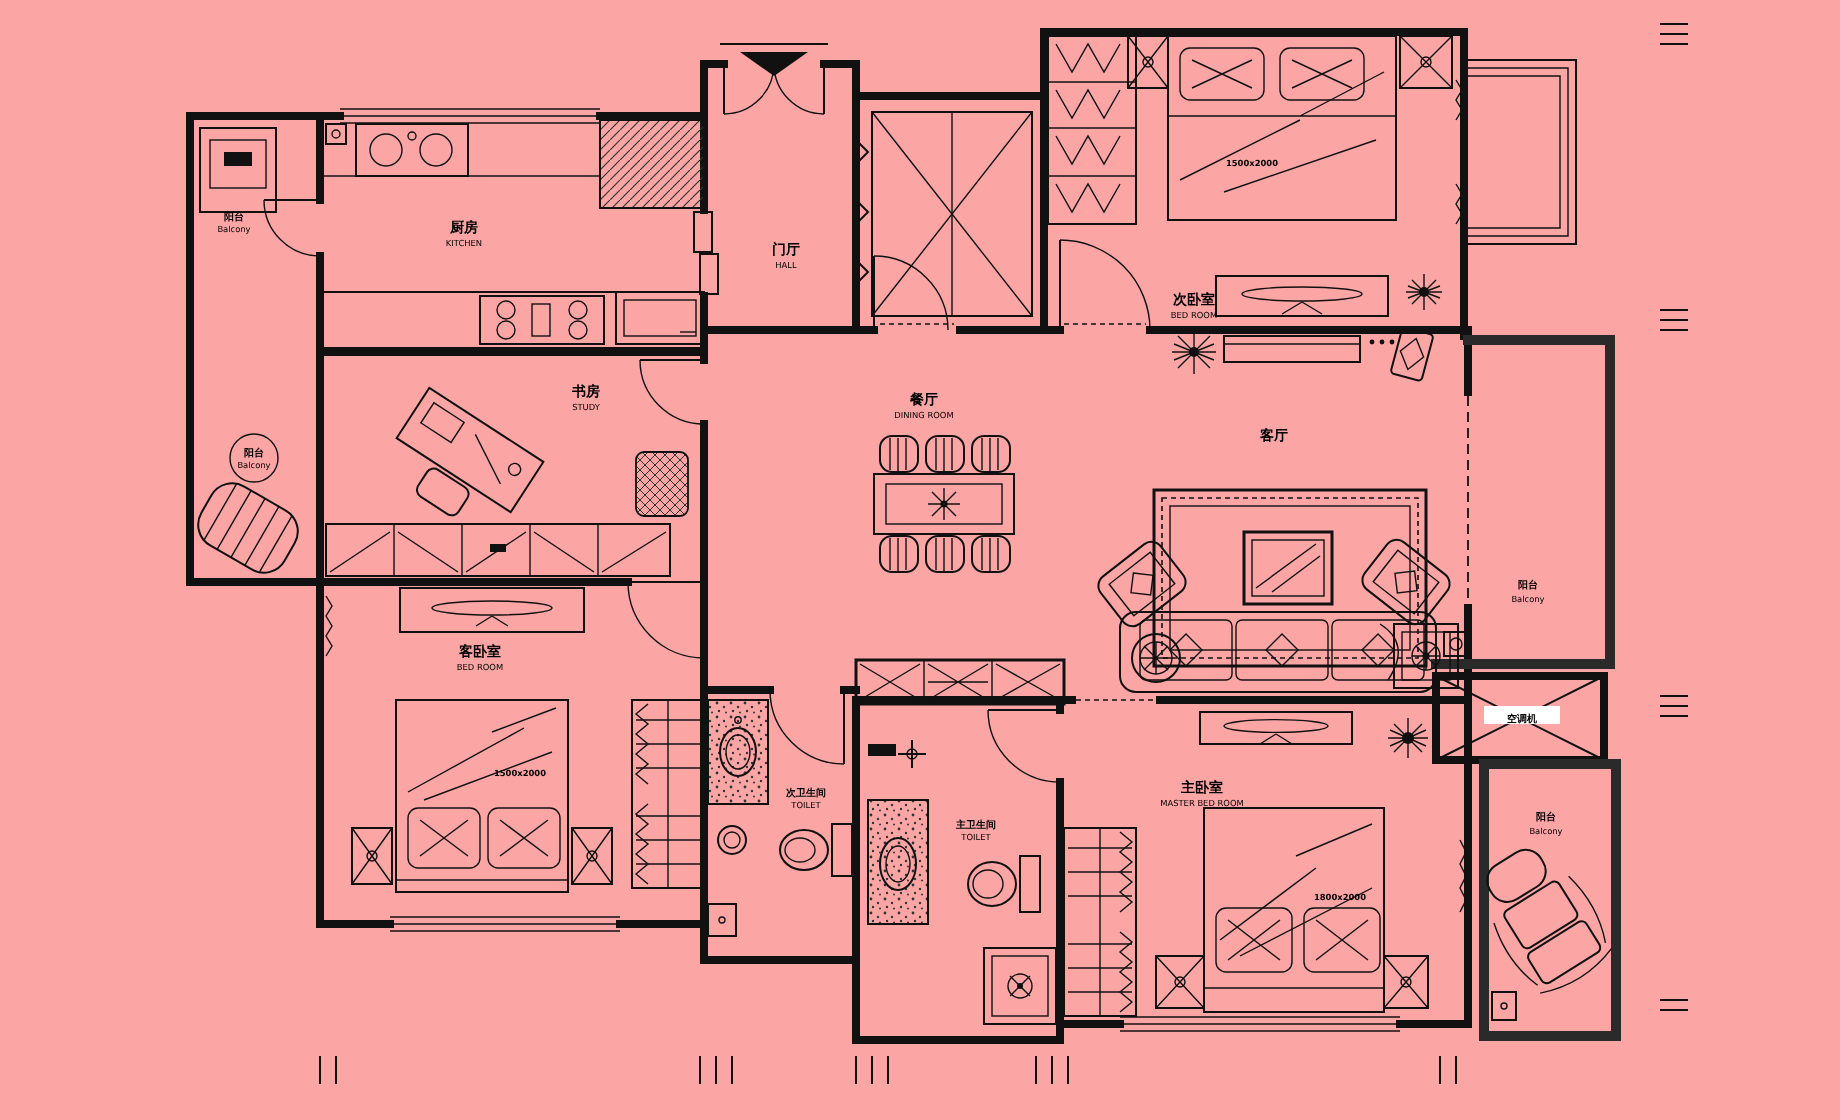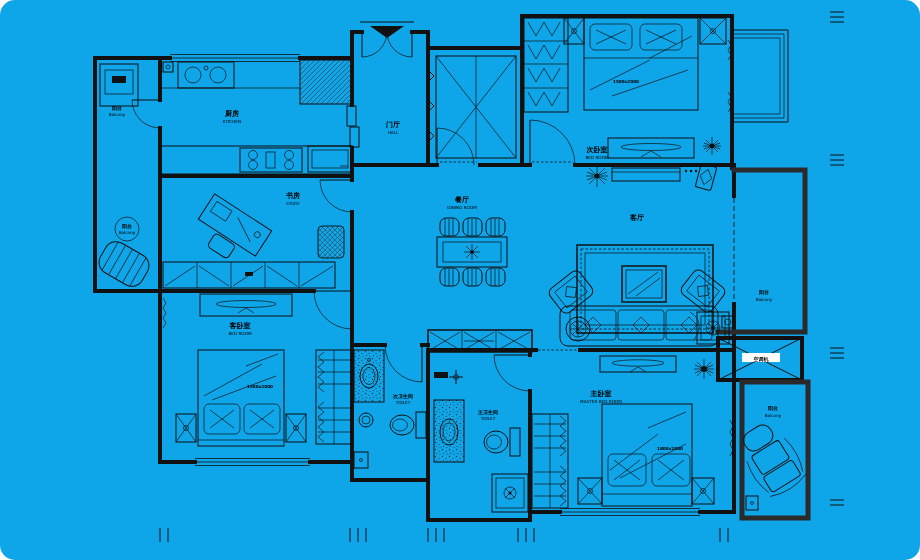--- a/index.html
+++ b/index.html
@@ -1,16 +1,16 @@
 <!DOCTYPE html>
 <html><head>
 <meta charset="utf-8">
 <style>
   html,body{margin:0;padding:0;background:#ffffff;}
-  .page{width:920px;height:560px;background:#0ea5e9;position:relative;overflow:hidden;border-radius:15px;}
+  .page{width:920px;height:560px;background:#fca5a5;position:relative;overflow:hidden;}
   svg{display:block;}
   
   .w{stroke:#111;stroke-width:4;fill:none;stroke-linecap:square;}
   .w5{stroke:#2a2a2a;stroke-width:5;fill:none;stroke-linecap:square;}
   .f{stroke:#111;stroke-width:1;fill:none;}
   .f15{stroke:#111;stroke-width:1.5;fill:none;}
   .t{stroke:#111;stroke-width:.7;fill:none;}
   .win{stroke:#111;stroke-width:.8;fill:none;}
   .dash{stroke:#111;stroke-width:.9;fill:none;stroke-dasharray:5 3;}
   .dashs{stroke:#111;stroke-width:.8;fill:none;stroke-dasharray:2.5 2;}

